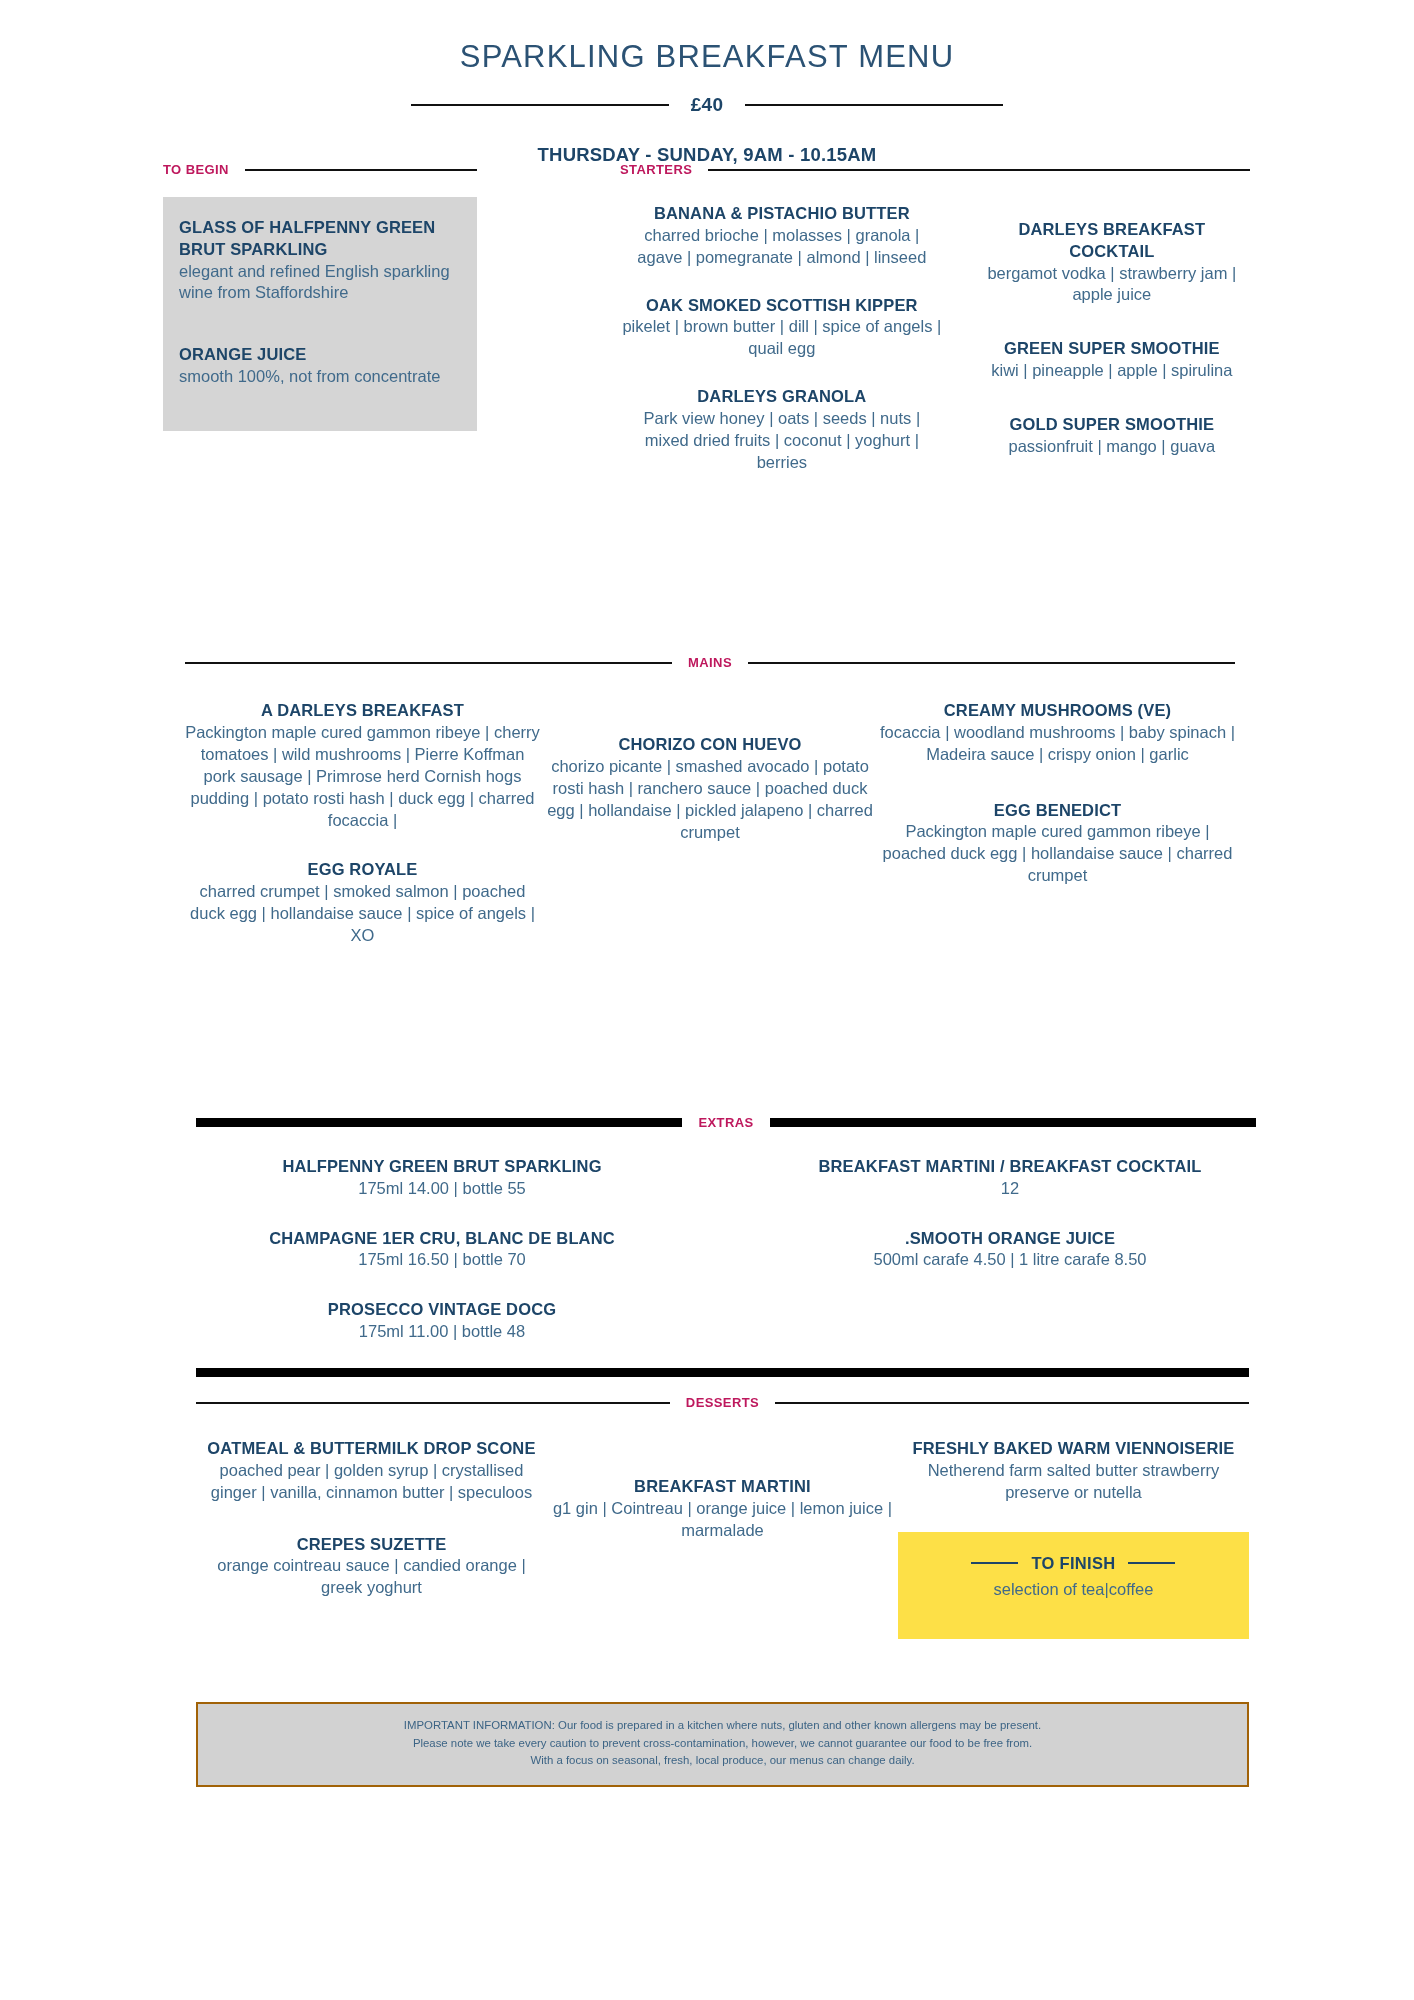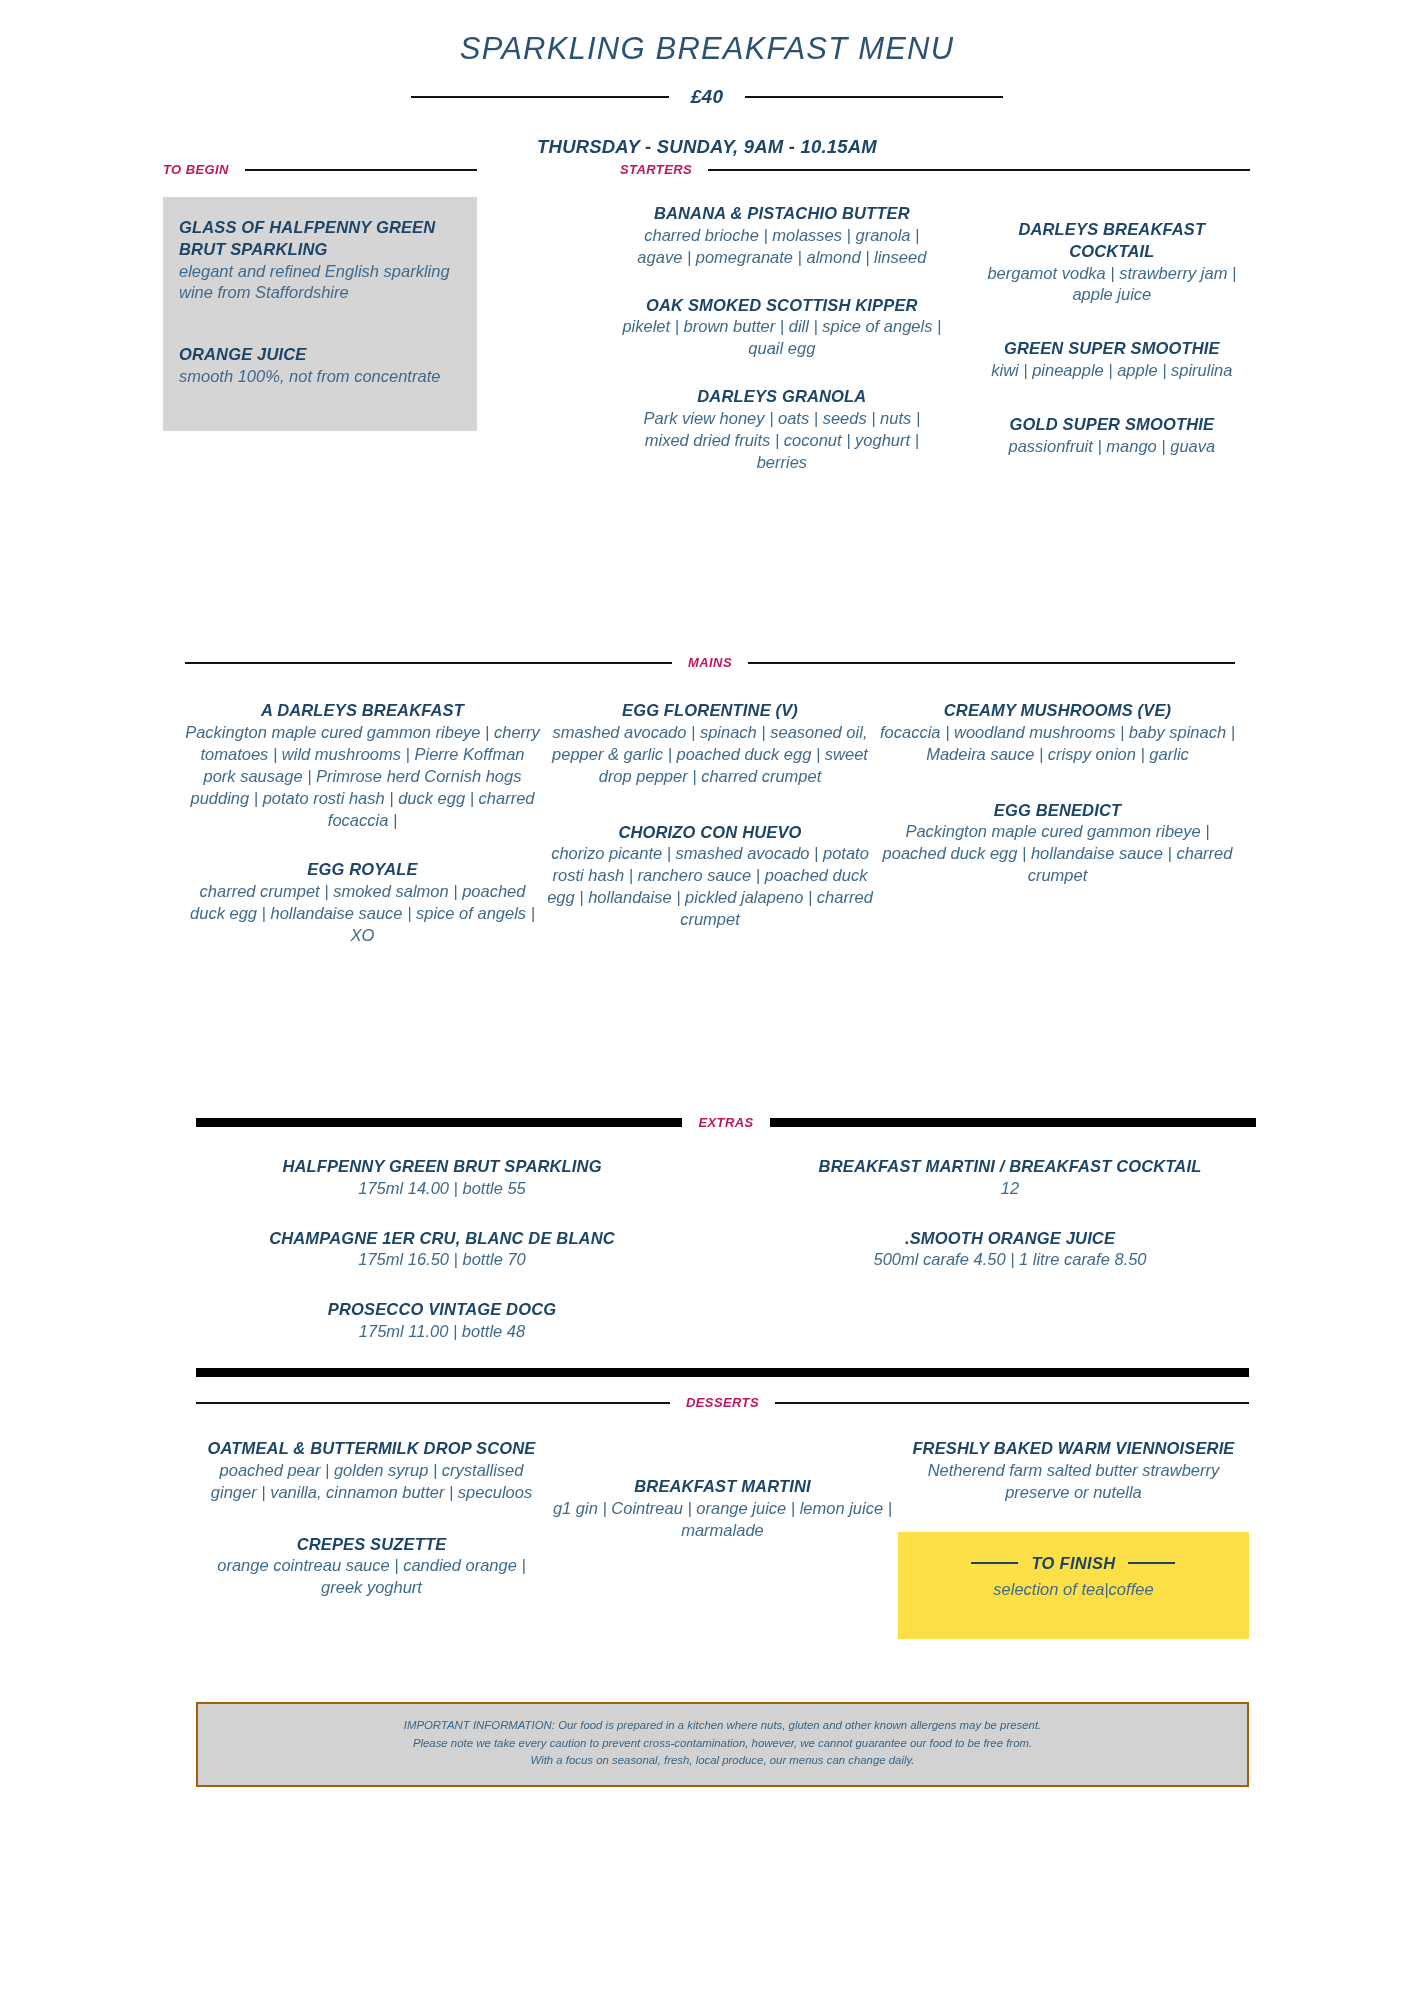--- a/index.html
+++ b/index.html
@@ -9,22 +9,21 @@
     height: 2000px;
     background: #ffffff;
     font-family: "Liberation Sans", sans-serif;
   }
 
   .page {
     position: relative;
     width: 1414px;
     height: 2000px;
     background: #ffffff;
-    padding: 0;
-    font-style: italic;
+    padding: 8px;
   }
 
   
   .masthead {
     padding-top: 30px;
     text-align: center;
   }
   .menu-title {
     font-family: "Liberation Sans", sans-serif;
     font-size: 31px;
@@ -303,24 +302,20 @@
         <div class="item center">
           <div class="item-name">A DARLEYS BREAKFAST</div>
           <div class="item-desc">Packington maple cured gammon ribeye | cherry tomatoes | wild mushrooms | Pierre Koffman pork sausage | Primrose herd Cornish hogs pudding | potato rosti hash | duck egg | charred focaccia |</div>
         </div>
         <div class="item center">
           <div class="item-name">EGG ROYALE</div>
           <div class="item-desc">charred crumpet | smoked salmon | poached duck egg | hollandaise sauce | spice of angels | XO</div>
         </div>
       </div>
       <div class="col-b">
-        <div class="item center">
-          <div class="item-name">EGG FLORENTINE (V)</div>
-          <div class="item-desc">smashed avocado | spinach | seasoned oil, pepper &amp; garlic | poached duck egg | sweet drop pepper | charred crumpet</div>
-        </div>
         <div class="item center" style="margin-top:34px">
           <div class="item-name">CHORIZO CON HUEVO</div>
           <div class="item-desc">chorizo picante | smashed avocado | potato rosti hash | ranchero sauce | poached duck egg | hollandaise | pickled jalapeno | charred crumpet</div>
         </div>
       </div>
       <div class="col-c">
         <div class="item center">
           <div class="item-name">CREAMY MUSHROOMS (VE)</div>
           <div class="item-desc">focaccia | woodland mushrooms | baby spinach | Madeira sauce | crispy onion | garlic</div>
         </div>

